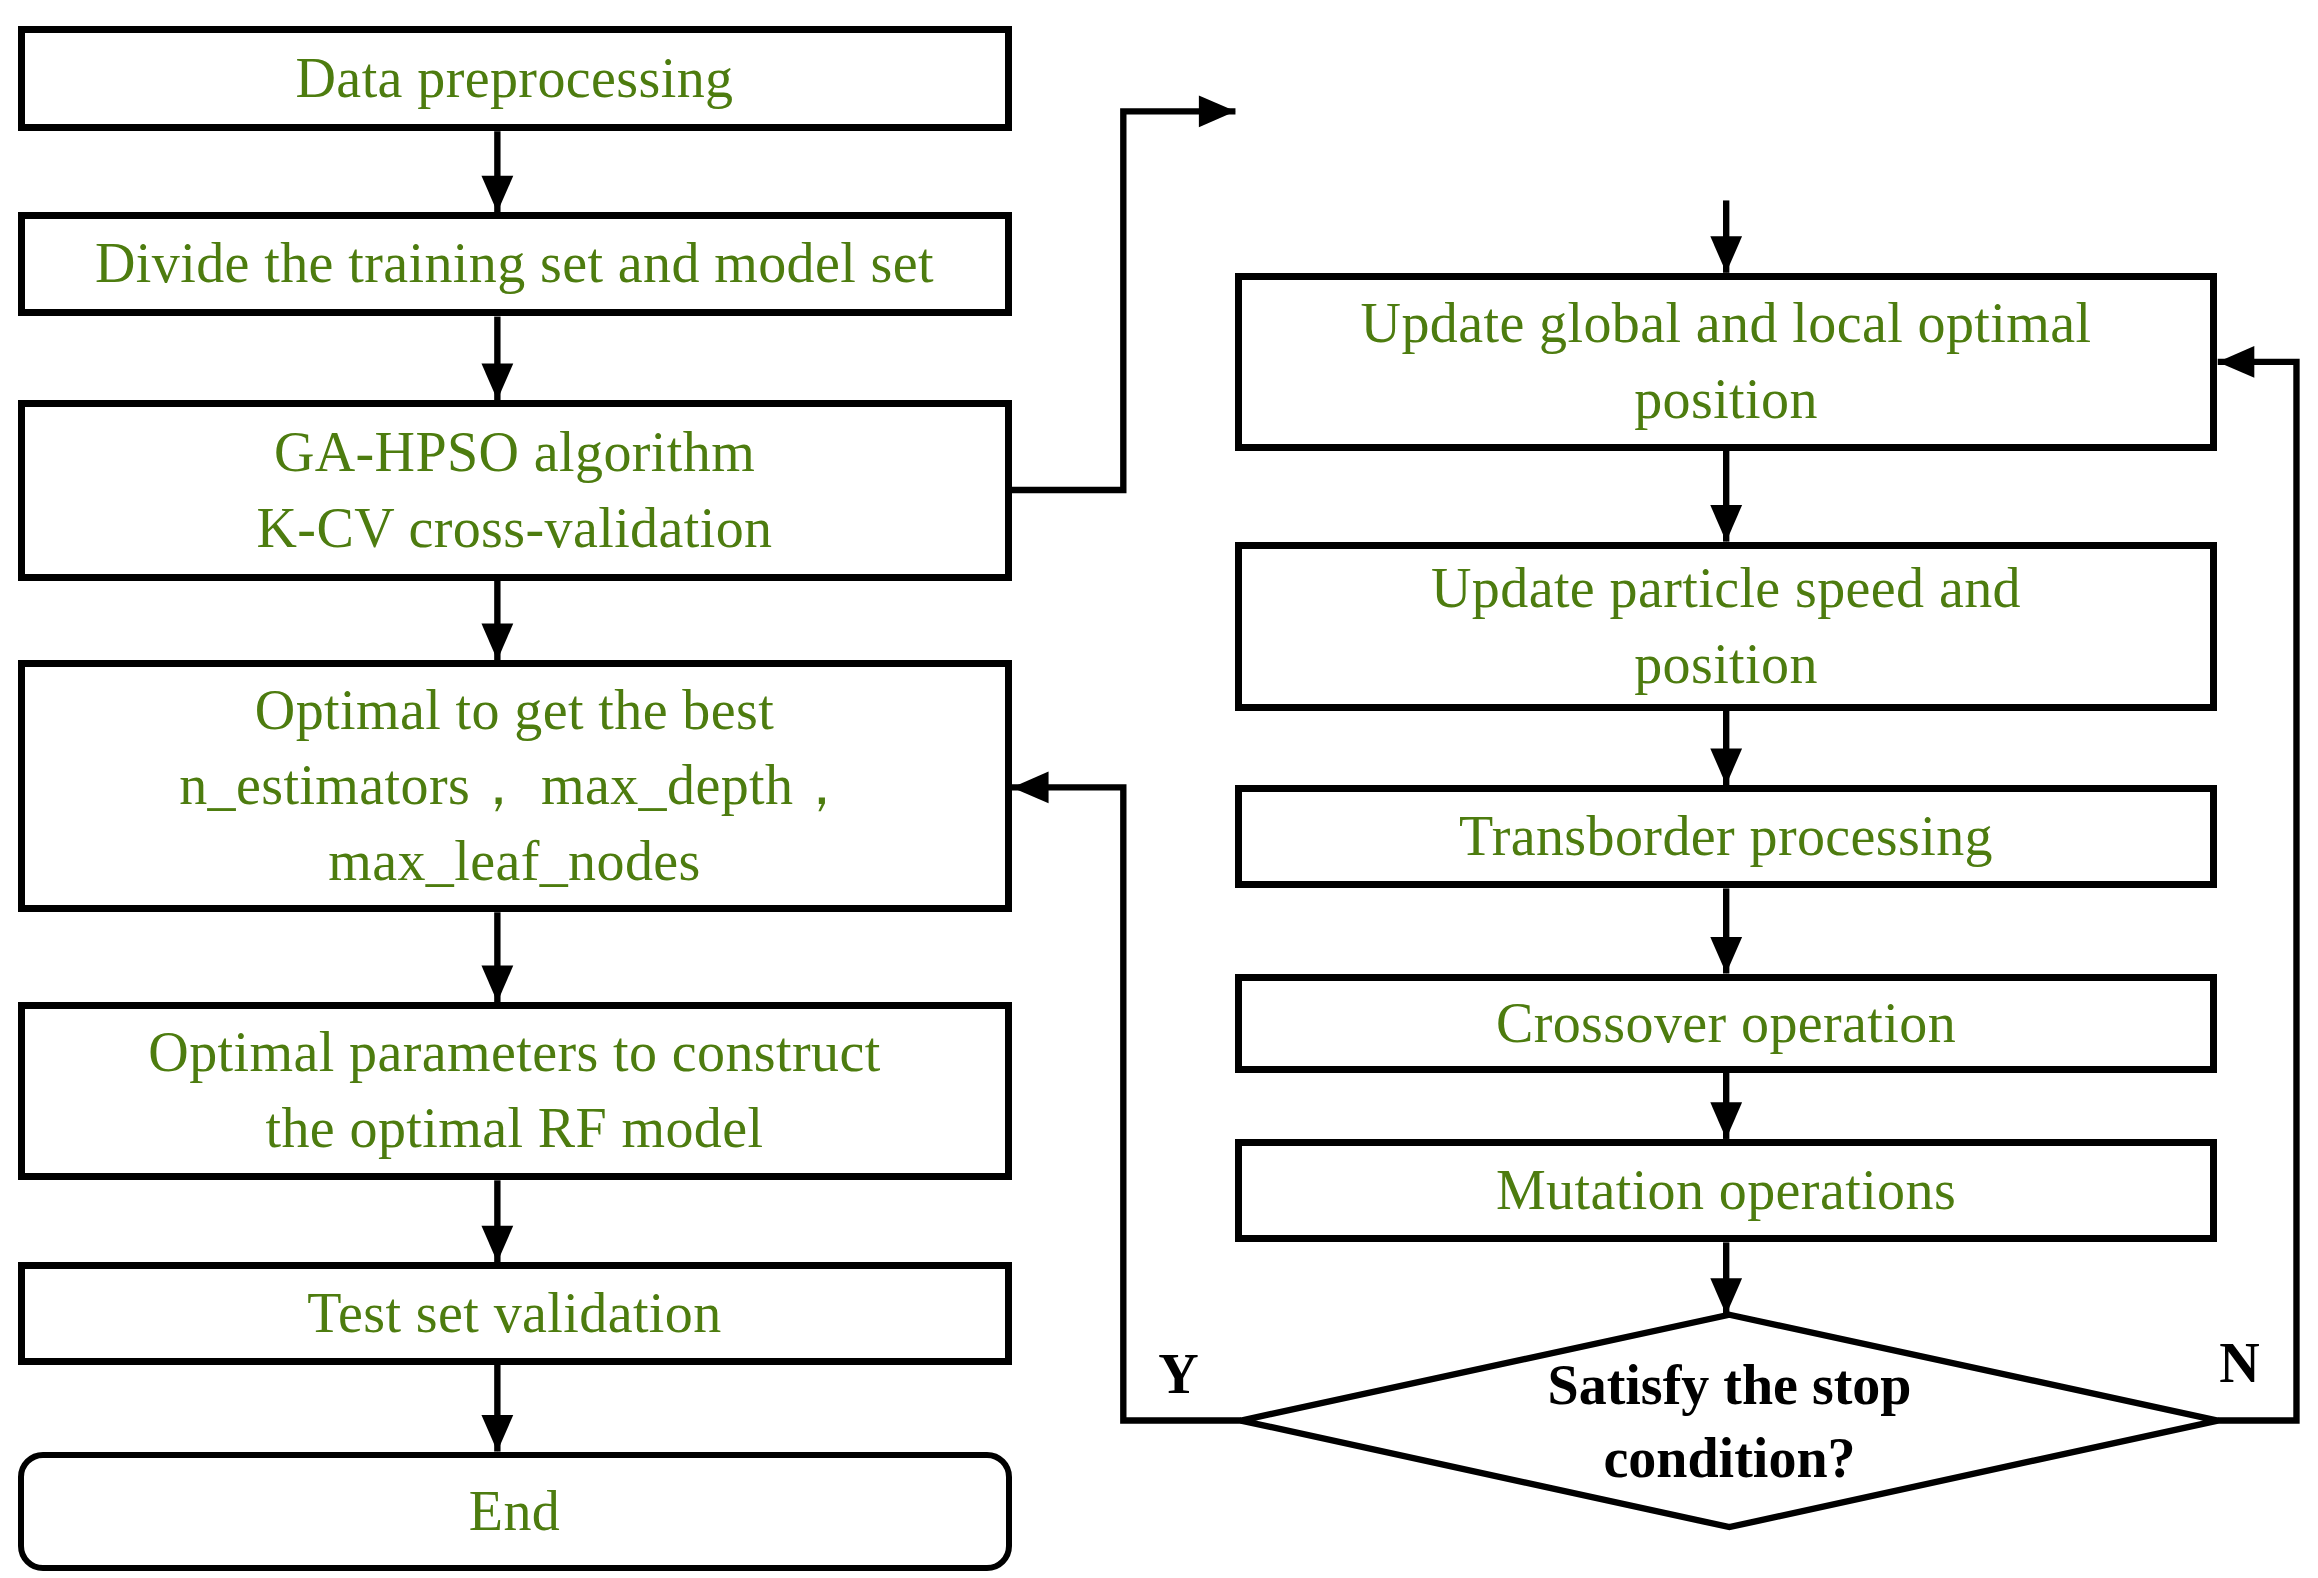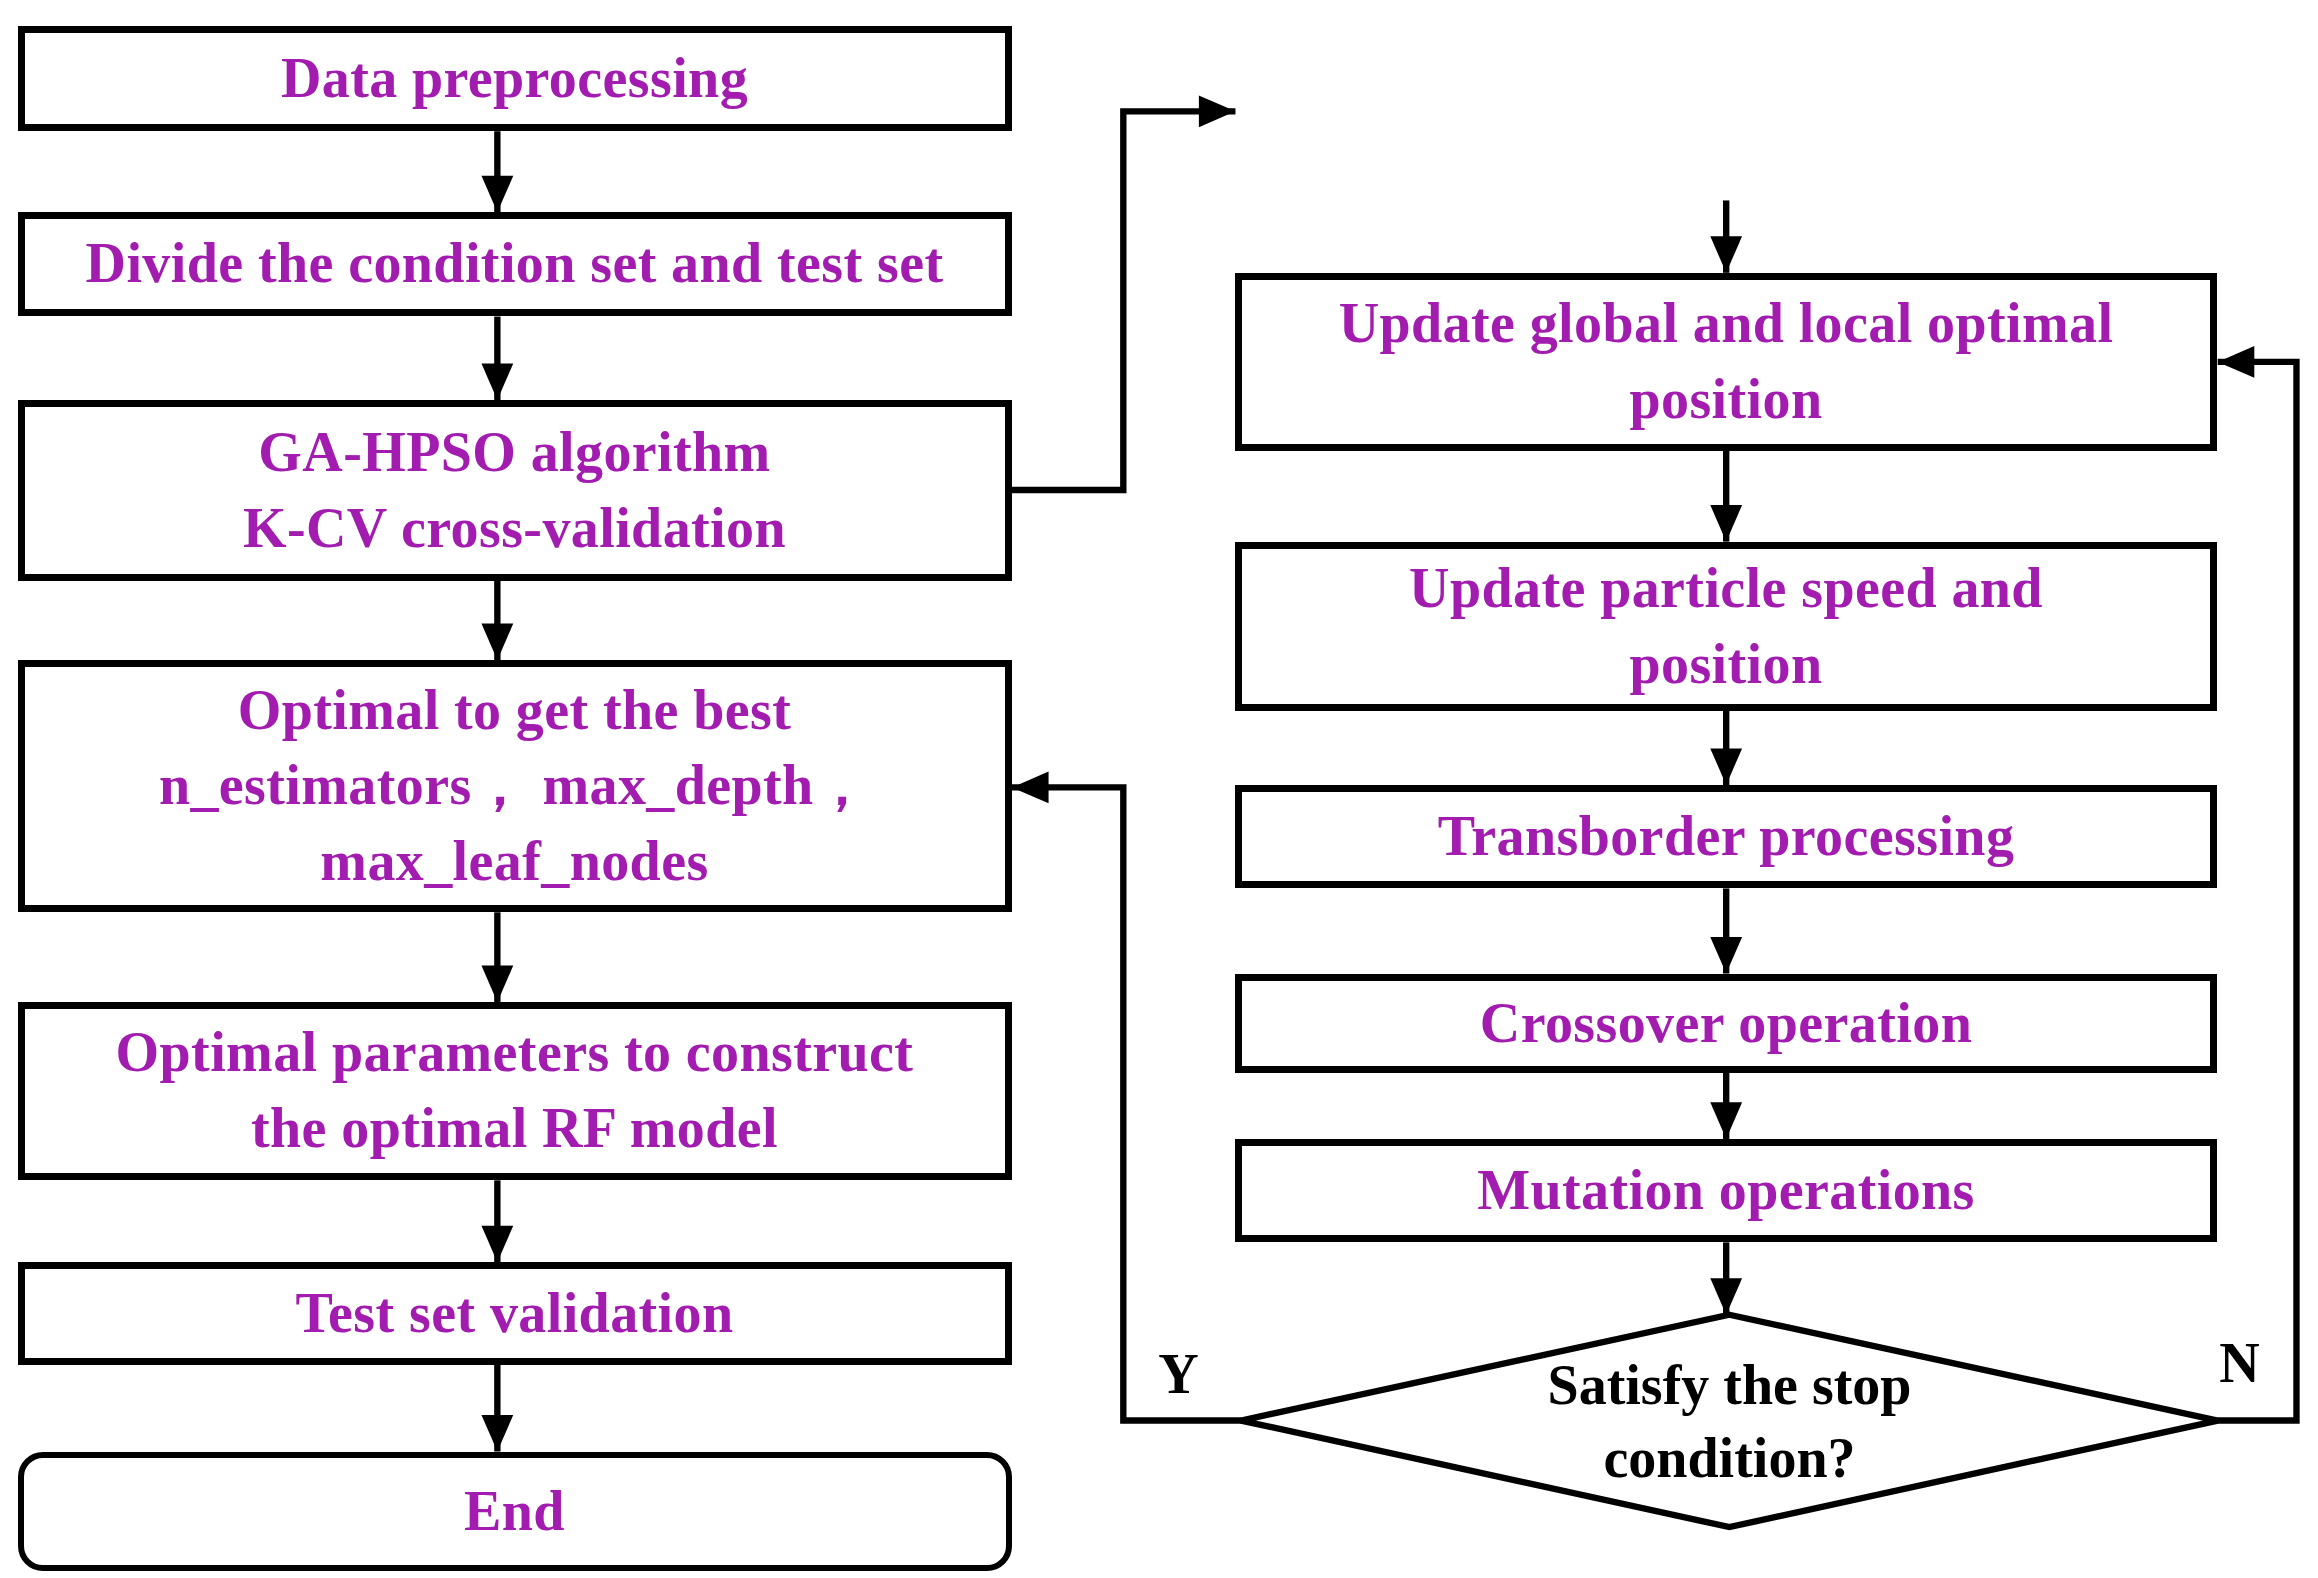--- a/index.html
+++ b/index.html
@@ -24,24 +24,24 @@
   }
   .node {
     position: absolute;
     box-sizing: border-box;
     border: 7.2px solid #000000;
     background: #ffffff;
     display: flex;
     align-items: center;
     justify-content: center;
     text-align: center;
-    font-weight: bold;
+    font-weight: normal;
     font-size: 56px;
     line-height: 1.35;
-    color: #a21caf;
+    color: #4d7c0f;
     white-space: pre-line;
     padding: 0 19px;
     letter-spacing: 0.4px;
   }
   .node.rounded {
     border-radius: 32px;
     border-width: 6.4px;
   }
   .free-label {
     position: absolute;
@@ -86,21 +86,21 @@
 
     <path d="M 1560 1786 L 1412 1786 L 1412 990 L 1272 990" fill="none" stroke="#000" stroke-width="8" marker-end="url(#ah)"></path>
 
     <path d="M 2788 1786 L 2887 1786 L 2887 455 L 2788 455" fill="none" stroke="#000" stroke-width="8" marker-end="url(#ah)"></path>
 
     <polygon points="2174,1653 2788,1786 2174,1920 1560,1786" fill="#ffffff" stroke="#000000" stroke-width="8"></polygon>
   </svg>
 
   <div class="node" style="left:17.5px; top:26px; width:994px; height:105px;">Data preprocessing</div>
 
-  <div class="node" style="left:17.5px; top:212px; width:994px; height:104px;">Divide the condition set and test set</div>
+  <div class="node" style="left:17.5px; top:212px; width:994px; height:104px;">Divide the training set and model set</div>
 
   <div class="node" style="left:17.5px; top:400px; width:994px; height:181px;">GA-HPSO algorithm
 K-CV cross-validation</div>
 
   <div class="node" style="left:17.5px; top:660px; width:994px; height:252px;">Optimal to get the best
 n_estimators， max_depth，
 max_leaf_nodes</div>
 
   <div class="node" style="left:17.5px; top:1002px; width:994px; height:178px;">Optimal parameters to construct
 the optimal RF model</div>

